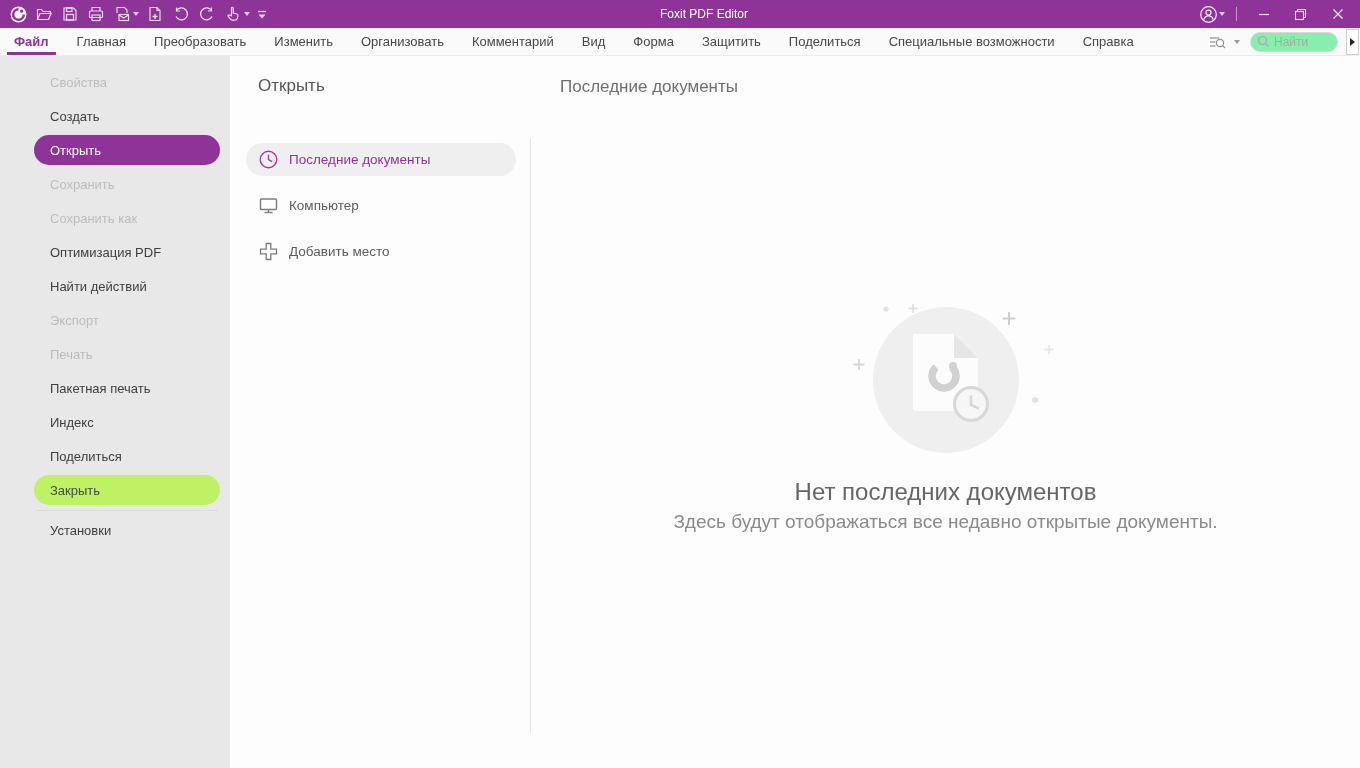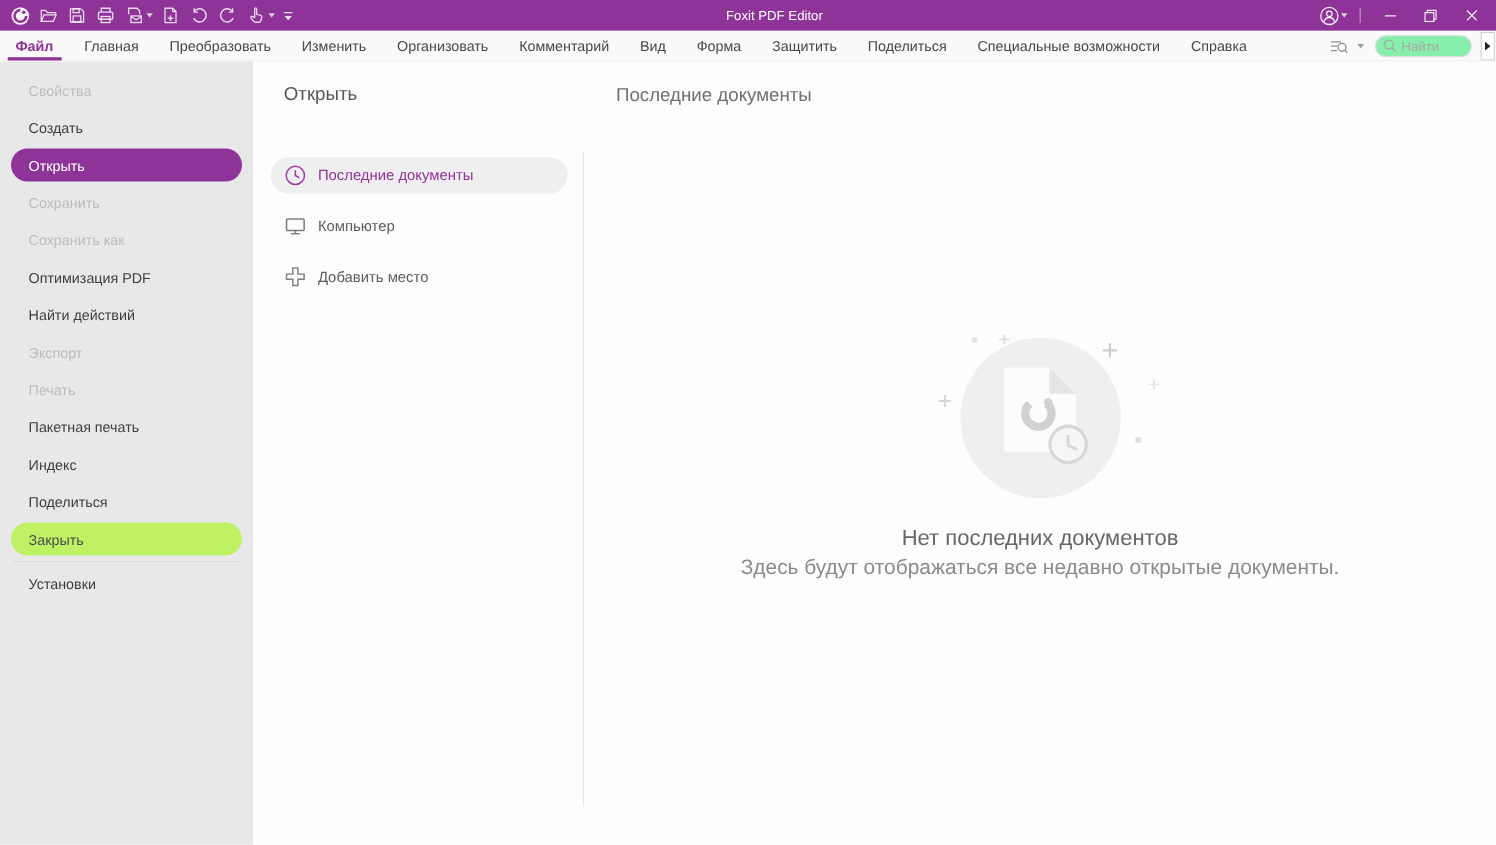--- a/index.html
+++ b/index.html
@@ -29,42 +29,42 @@
   .searchbox { width:88px; height:20px; border:1px solid #d9d9d9; border-radius:10px; background:#86efac; display:flex; align-items:center; padding:0 6px; gap:4px; color:#a8a8a8; }
   .searchbox input { border:none; outline:none; background:transparent; width:58px; font-size:12px; color:#555; font-family:"Liberation Sans",sans-serif; }
   .searchbox input::placeholder { color:#a8a8a8; }
   .menu-expand { position:absolute; right:1px; top:1px; width:13px; height:26px; background:#ffffff; border:1px solid #cfcfcf; display:flex; align-items:center; justify-content:center; }
   .menu-expand .tri { width:0; height:0; border-top:4px solid transparent; border-bottom:4px solid transparent; border-left:5px solid #222; }
 
   
   .content { display:flex; height:712px; }
 
   
-  .sidebar { width:230px; background:#e9e8e9; padding-top:7px; flex:none; }
+  .sidebar { width:230px; background:#e9e8e9; padding-top:7px; flex:none;padding-left:24px; }
   .side-item { height:30px; margin:4px 10px; border-radius:16px; display:flex; align-items:center; padding:0 16px; font-size:13px; color:#3e3e3e; white-space:nowrap; }
   .side-item.disabled { color:#bdbcbd; }
   .side-item.selected { background:#8e3397; color:#ffffff; }
   .side-item.hover { background:#bef264; color:#4a4a4a; }
   .side-sep { height:1px; background:#dbdadb; margin:5px 12px 4px 12px; }
 
   
   .open-panel { width:301px; background:#fdfdfd; position:relative; padding-top:20px; flex:none; }
   .panel-title { font-size:17px; color:#575757; font-weight:normal; margin-left:28px; }
   .open-list { margin-top:47px; }
   .open-item { height:33px; margin:0 15px 13px 16px; border-radius:17px; display:flex; align-items:center; padding:0 11px; gap:10px; font-size:13.5px; color:#5c5c5c; }
   .open-item .oi-icon { width:22px; height:22px; display:flex; align-items:center; justify-content:center; color:#7d7d7d; }
   .open-item.selected { background:#f0eff0; color:#8e3397; }
   .open-item.selected .oi-icon { color:#a03ea6; }
   .v-divider { position:absolute; right:0; top:82px; height:595px; width:1px; background:#e7e6e7; }
 
   
   .recent-panel { flex:1; position:relative; padding-top:21px; background:#fdfdfd; }
   .recent-title { font-size:17px; color:#6f6f6f; font-weight:normal; margin-left:29px; }
   .empty { position:absolute; top:236px; left:0; right:0; display:flex; flex-direction:column; align-items:center; }
-  .empty-title { font-size:20px; color:#666666; margin-top:14px; }
+  .empty-title { font-size:24px; color:#666666; margin-top:14px; }
   .empty-sub { font-size:19px; color:#8b8b8b; margin-top:5px; }
 </style>
 </head>
 <body>
 
 <div class="titlebar">
   <div class="tb-title">Foxit PDF Editor</div>
 
   <div class="qat">
     <span class="qat-btn">

